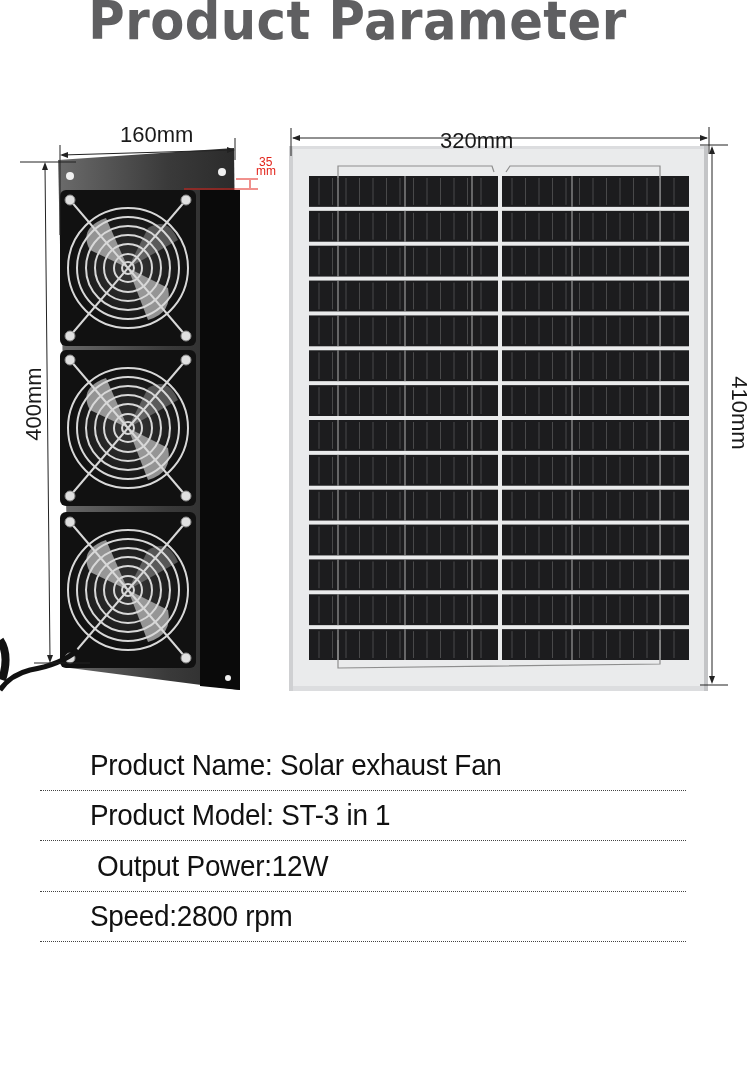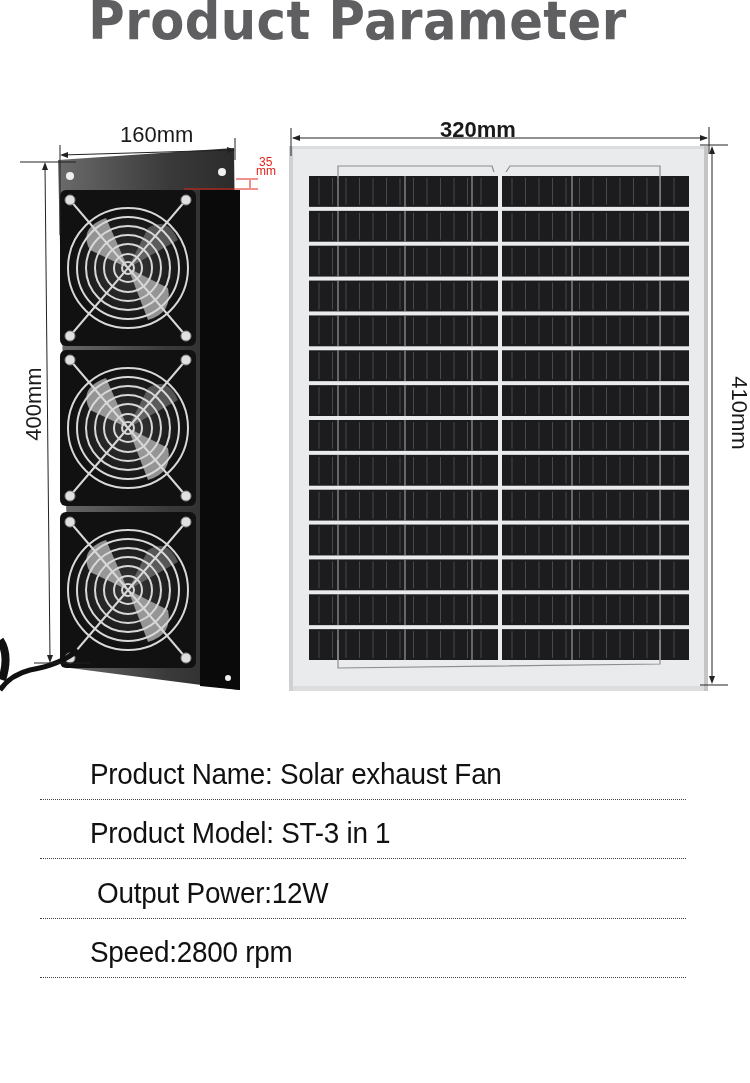--- a/index.html
+++ b/index.html
@@ -12,21 +12,21 @@
 
   .dim-text { position: absolute; font-family: "Liberation Sans", sans-serif; font-size: 22px;
               color: #1a1a1a; line-height: 1; }
   .dim-text.vert { transform-origin: center center; }
   .dim-red { position: absolute; color: #e2231a; font-family: "Liberation Sans", sans-serif;
              font-size: 12px; line-height: 9px; }
 
   .figure { position: absolute; }
 
   .spec-table { position: absolute; left: 40px; top: 740px; width: 646px; }
-  .spec-row { position: relative; height: 49.5px; border-bottom: 1px dotted #444; margin-top: 9px; }
+  .spec-row { position: relative; height: 49.5px; border-bottom: 1px dotted #444; }
   .spec-row span { position: absolute; left: 50px; bottom: 8px;
                    font-family: "Liberation Sans", sans-serif; font-size: 30px; color: #111;
                    letter-spacing: -0.3px; transform: scaleX(0.93); transform-origin: left bottom; white-space: nowrap; }
   .spec-row.indent span { left: 57px; }
 </style>
 </head>
 <body>
 
 <div class="title">Product Parameter</div>
 
@@ -590,21 +590,21 @@
   <polygon points="292,138 300,135 300,141" fill="#222"></polygon>
   <polygon points="708,138 700,135 700,141" fill="#222"></polygon>
 
   <line x1="700" y1="145" x2="728" y2="145" stroke="#222" stroke-width="1"></line>
   <line x1="700" y1="685" x2="728" y2="685" stroke="#222" stroke-width="1"></line>
   <line x1="712" y1="149" x2="712" y2="681" stroke="#222" stroke-width="1"></line>
   <polygon points="712,146 709,154 715,154" fill="#222"></polygon>
   <polygon points="712,684 709,676 715,676" fill="#222"></polygon>
 </svg>
 
-<div class="dim-text" style="left:440px;top:119px;font-weight:bold;">320mm</div>
+<div class="dim-text" style="left:440px;top:130px;">320mm</div>
 <div class="dim-text vert" style="left:702px;top:402px;transform:rotate(90deg);">410mm</div>
 
 <div class="spec-table">
   <div class="spec-row">
     <span>Product Name: Solar exhaust Fan</span>
   </div>
   <div class="spec-row">
     <span>Product Model: ST-3 in 1</span>
   </div>
   <div class="spec-row indent">

